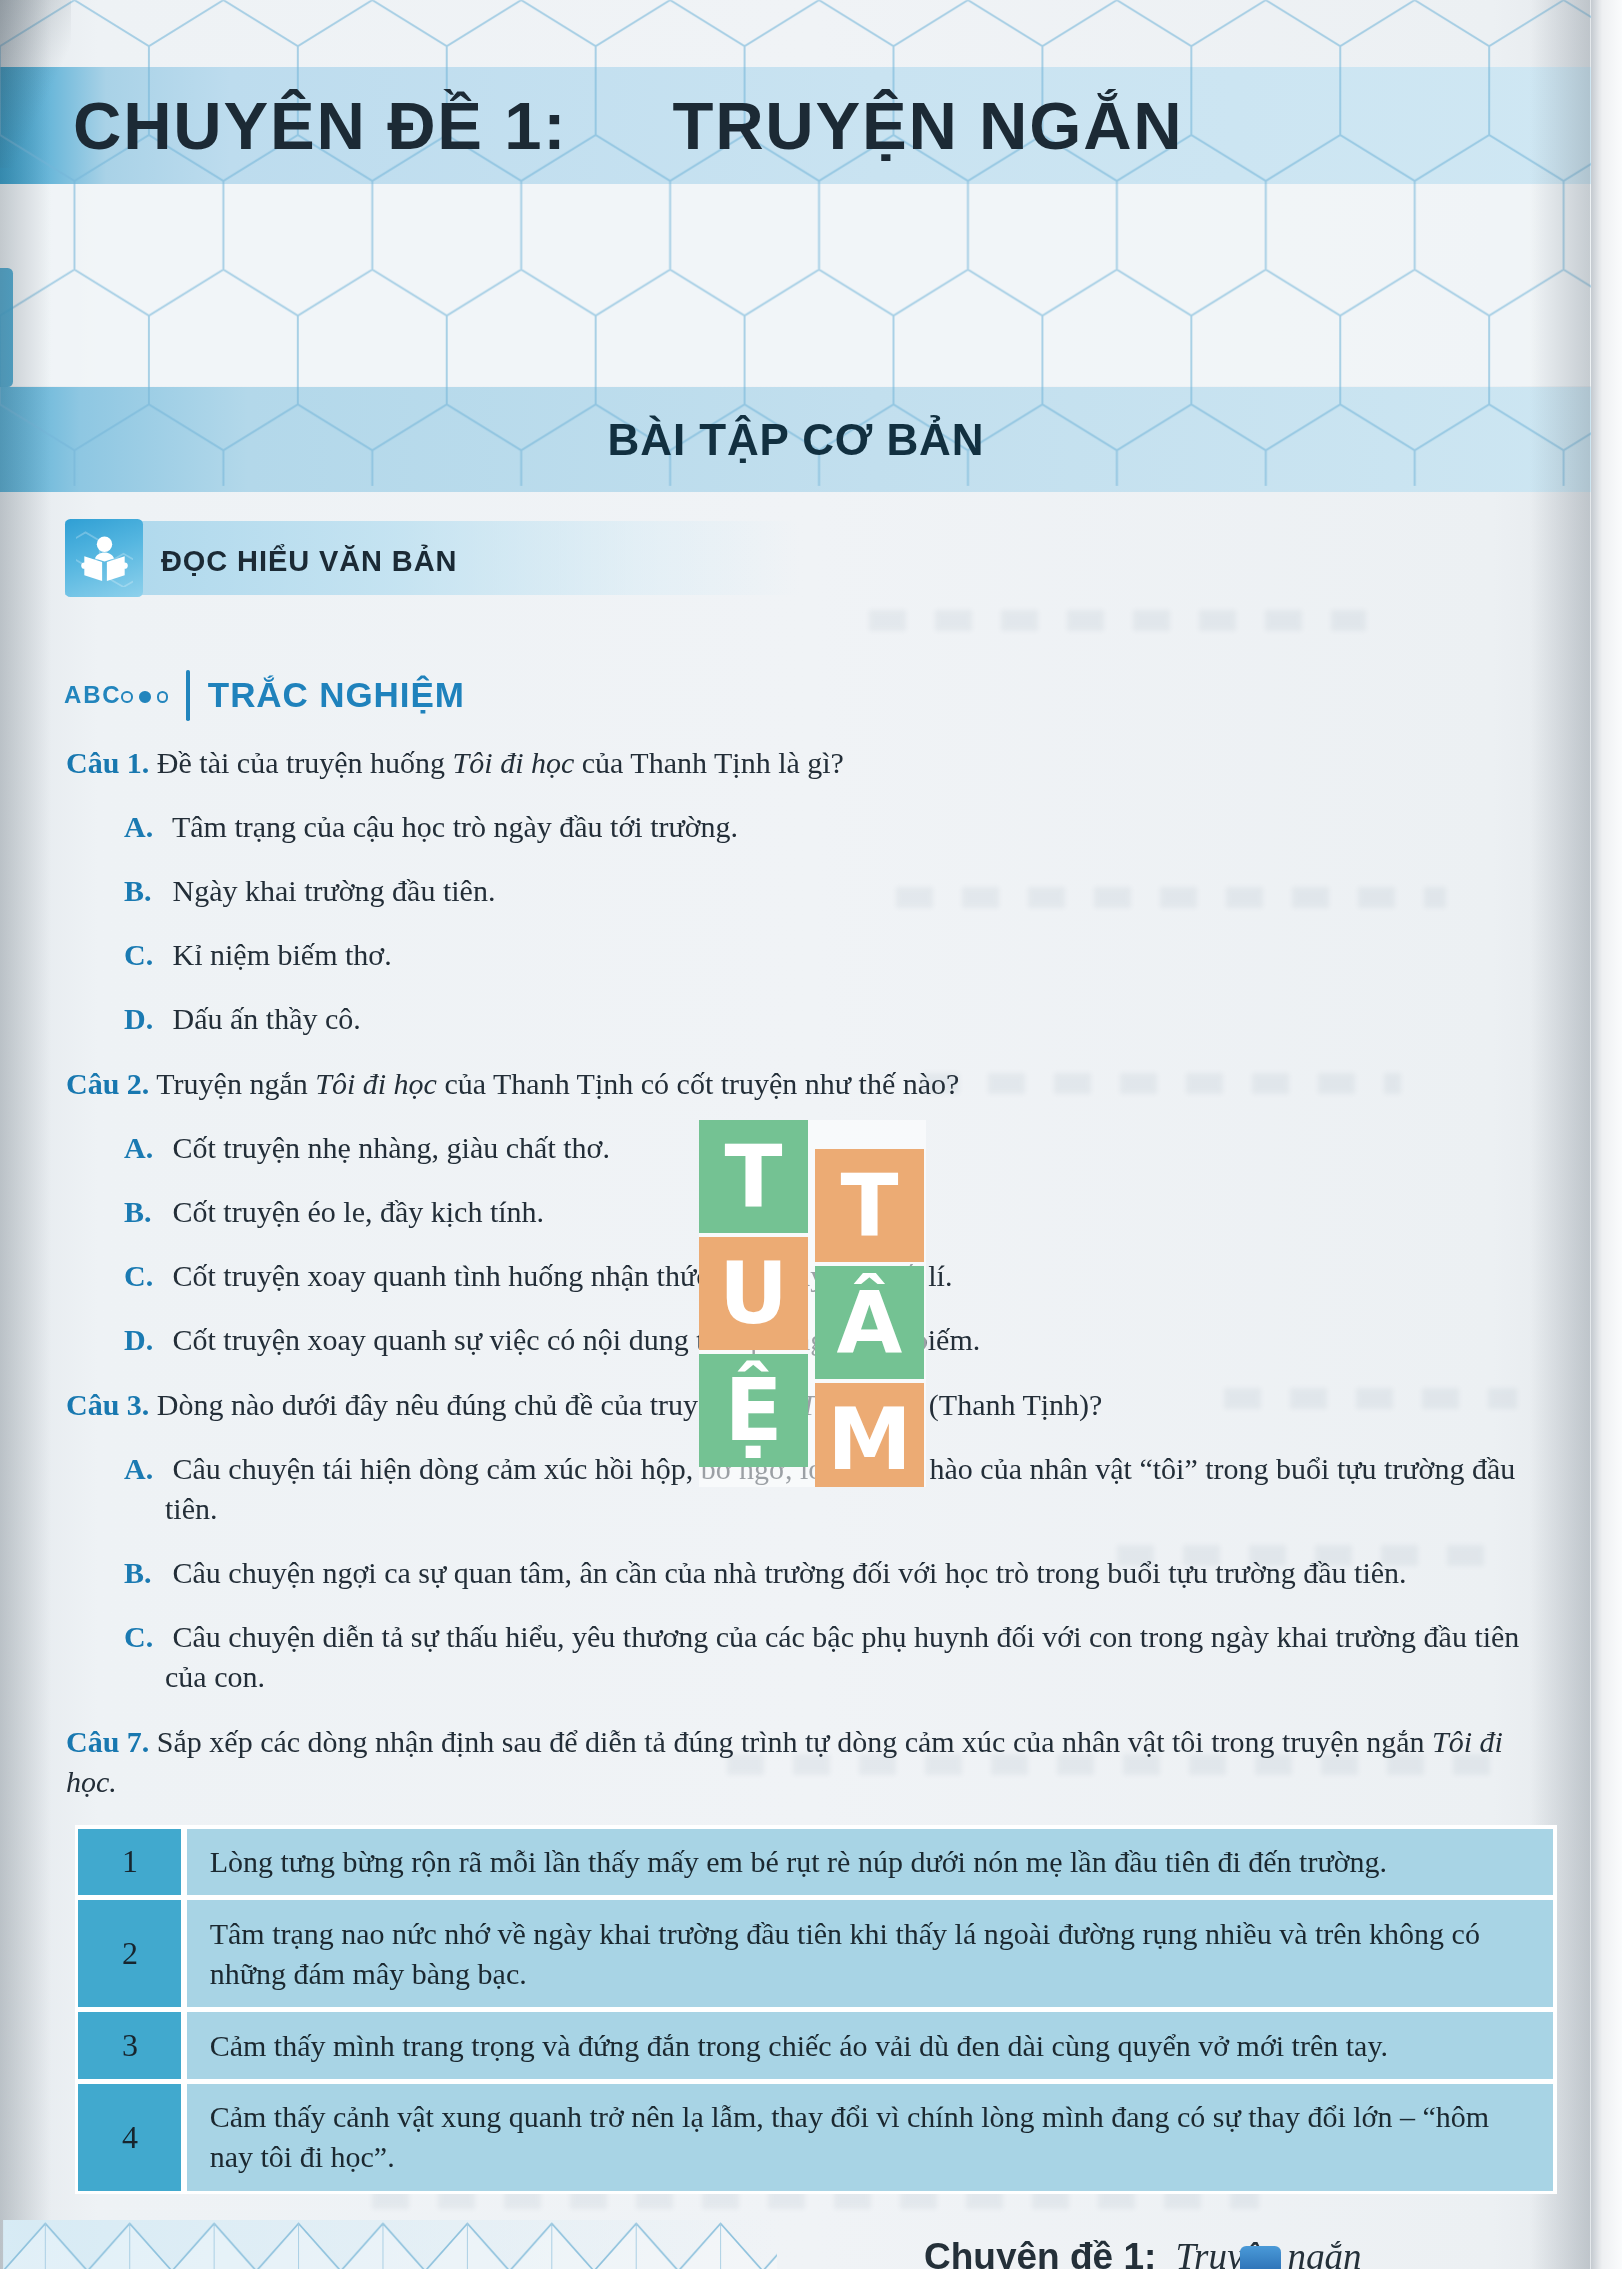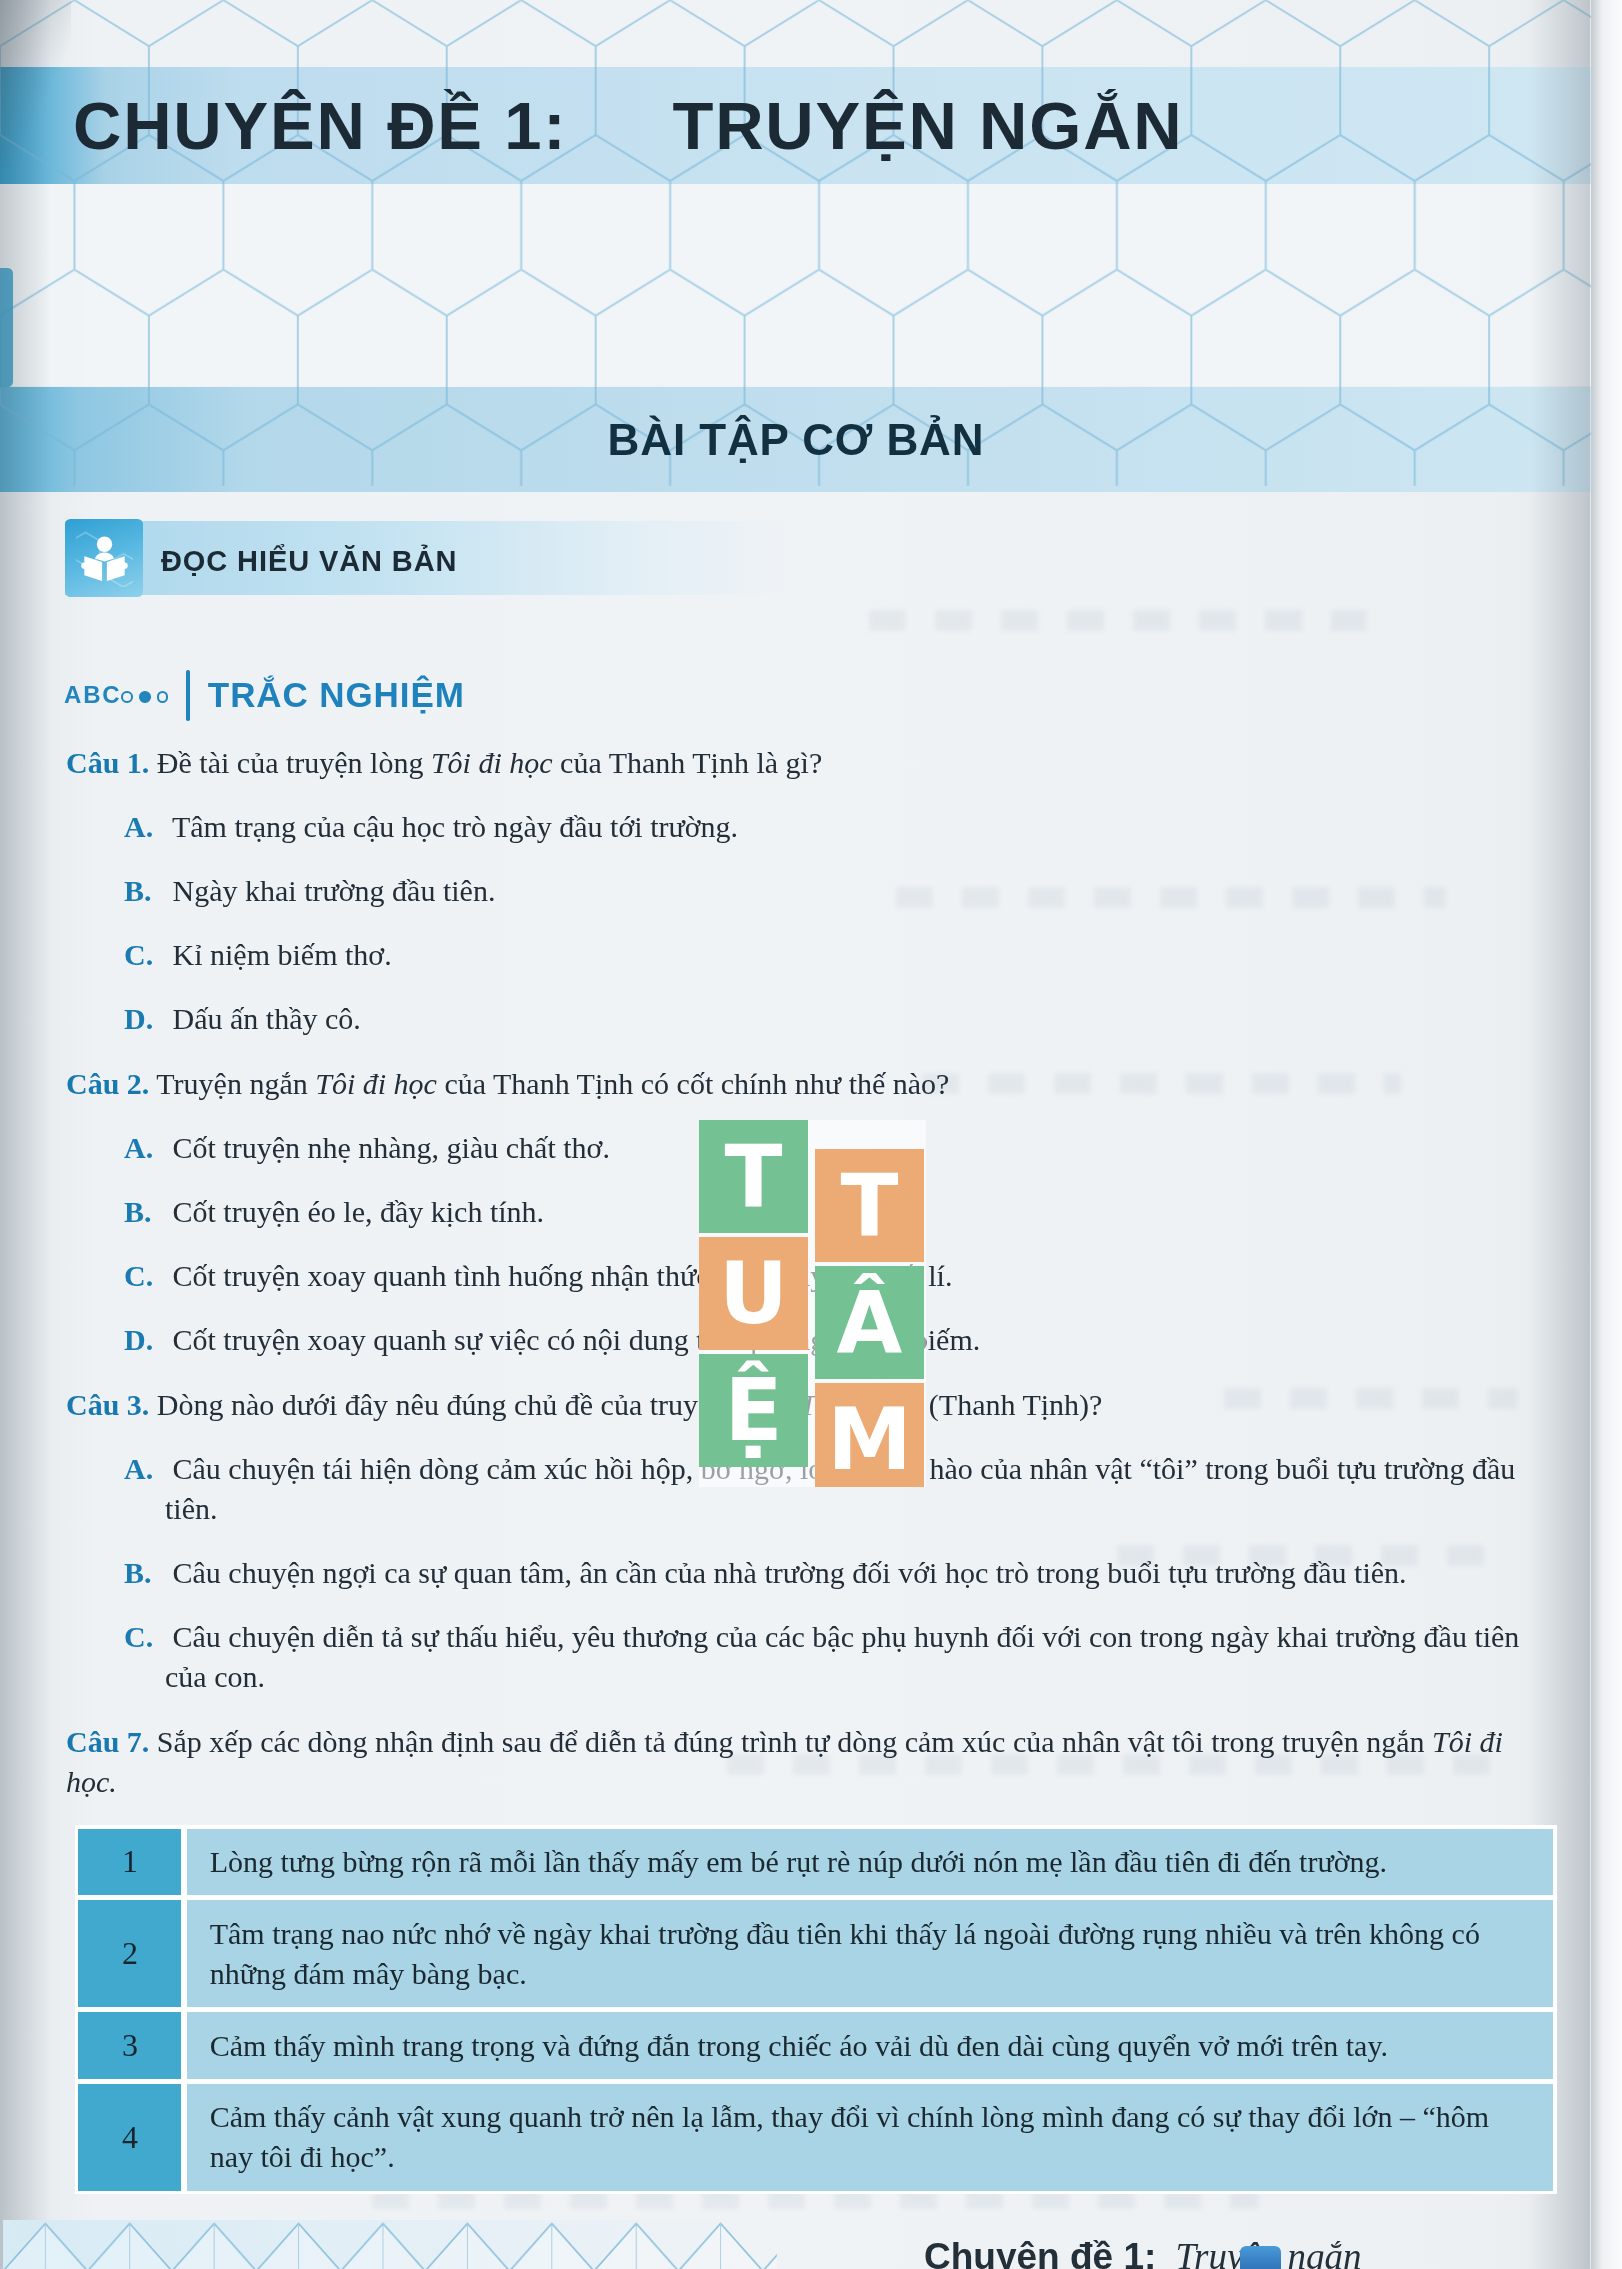--- a/index.html
+++ b/index.html
@@ -131,28 +131,28 @@
   <div class="ghost" style="left:869px;top:610px;width:497px;"></div>
   <div class="ghost" style="left:896px;top:887px;width:550px;"></div>
   <div class="ghost" style="left:922px;top:1073px;width:479px;"></div>
   <div class="ghost" style="left:1224px;top:1388px;width:293px;"></div>
   <div class="ghost" style="left:1117px;top:1545px;width:381px;"></div>
   <div class="ghost" style="left:727px;top:1754px;width:771px;"></div>
   <div class="ghost" style="left:372px;top:2188px;width:887px;"></div>
 
   <div class="content">
       <div class="q">
-        <div class="qt"><span class="qlabel">Câu 1.</span> <span>Đề tài của truyện lòng </span><span class="it">Tôi đi học</span><span> của Thanh Tịnh là gì?</span></div>
+        <div class="qt"><span class="qlabel">Câu 1.</span> <span>Đề tài của truyện huống </span><span class="it">Tôi đi học</span><span> của Thanh Tịnh là gì?</span></div>
         <div class="opt"><span class="ol">A.</span><span> Tâm trạng của cậu học trò ngày đầu tới trường.</span></div>
         <div class="opt"><span class="ol">B.</span><span> Ngày khai trường đầu tiên.</span></div>
         <div class="opt"><span class="ol">C.</span><span> Kỉ niệm biếm thơ.</span></div>
         <div class="opt"><span class="ol">D.</span><span> Dấu ấn thầy cô.</span></div>
       </div>
       <div class="q">
-        <div class="qt"><span class="qlabel">Câu 2.</span> <span>Truyện ngắn </span><span class="it">Tôi đi học</span><span> của Thanh Tịnh có cốt chính như thế nào?</span></div>
+        <div class="qt"><span class="qlabel">Câu 2.</span> <span>Truyện ngắn </span><span class="it">Tôi đi học</span><span> của Thanh Tịnh có cốt truyện như thế nào?</span></div>
         <div class="opt"><span class="ol">A.</span><span> Cốt truyện nhẹ nhàng, giàu chất thơ.</span></div>
         <div class="opt"><span class="ol">B.</span><span> Cốt truyện éo le, đầy kịch tính.</span></div>
         <div class="opt"><span class="ol">C.</span><span> Cốt truyện xoay quanh tình huống nhận thức, giàu suy tư, triết lí.</span></div>
         <div class="opt"><span class="ol">D.</span><span> Cốt truyện xoay quanh sự việc có nội dung trào phúng, châm biếm.</span></div>
       </div>
       <div class="q">
         <div class="qt"><span class="qlabel">Câu 3.</span> <span>Dòng nào dưới đây nêu đúng chủ đề của truyện ngắn </span><span class="it">Tôi đi học</span><span> (Thanh Tịnh)?</span></div>
         <div class="opt"><span class="ol">A.</span><span> Câu chuyện tái hiện dòng cảm xúc hồi hộp, bỡ ngỡ, lo lắng, tự hào của nhân vật “tôi” trong buổi tựu trường đầu tiên.</span></div>
         <div class="opt"><span class="ol">B.</span><span> Câu chuyện ngợi ca sự quan tâm, ân cần của nhà trường đối với học trò trong buổi tựu trường đầu tiên.</span></div>
         <div class="opt"><span class="ol">C.</span><span> Câu chuyện diễn tả sự thấu hiểu, yêu thương của các bậc phụ huynh đối với con trong ngày khai trường đầu tiên của con.</span></div>

